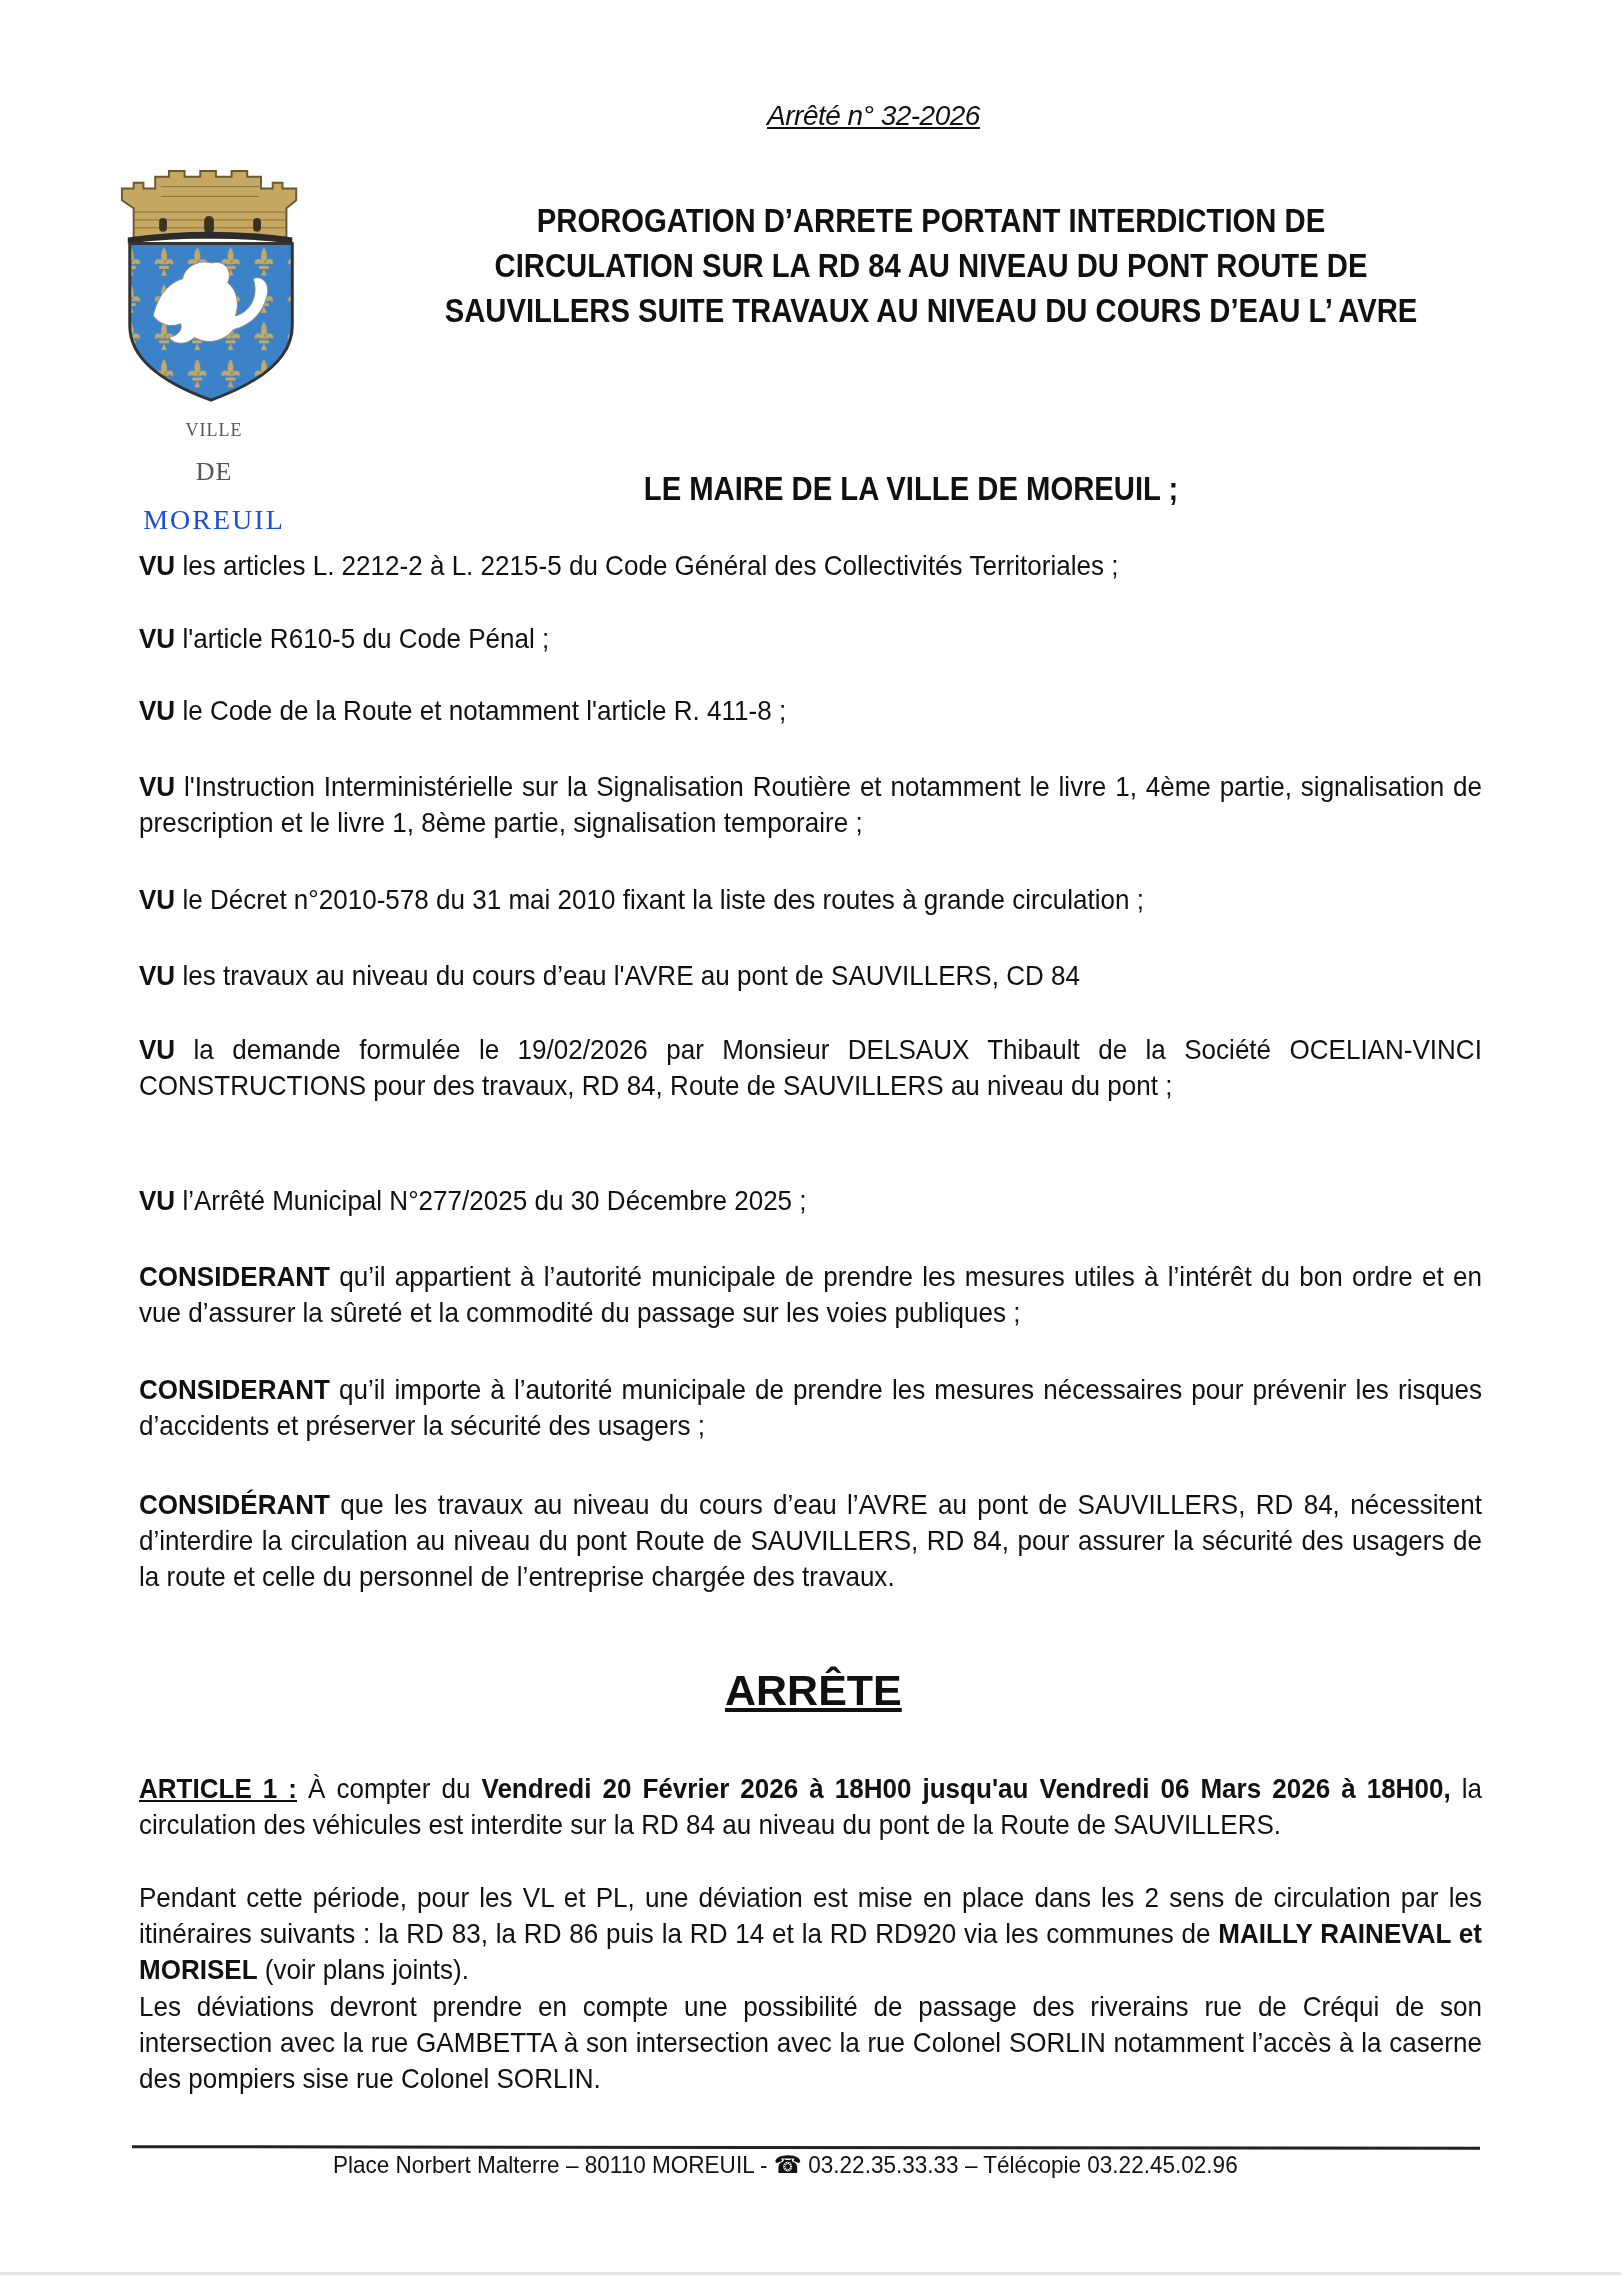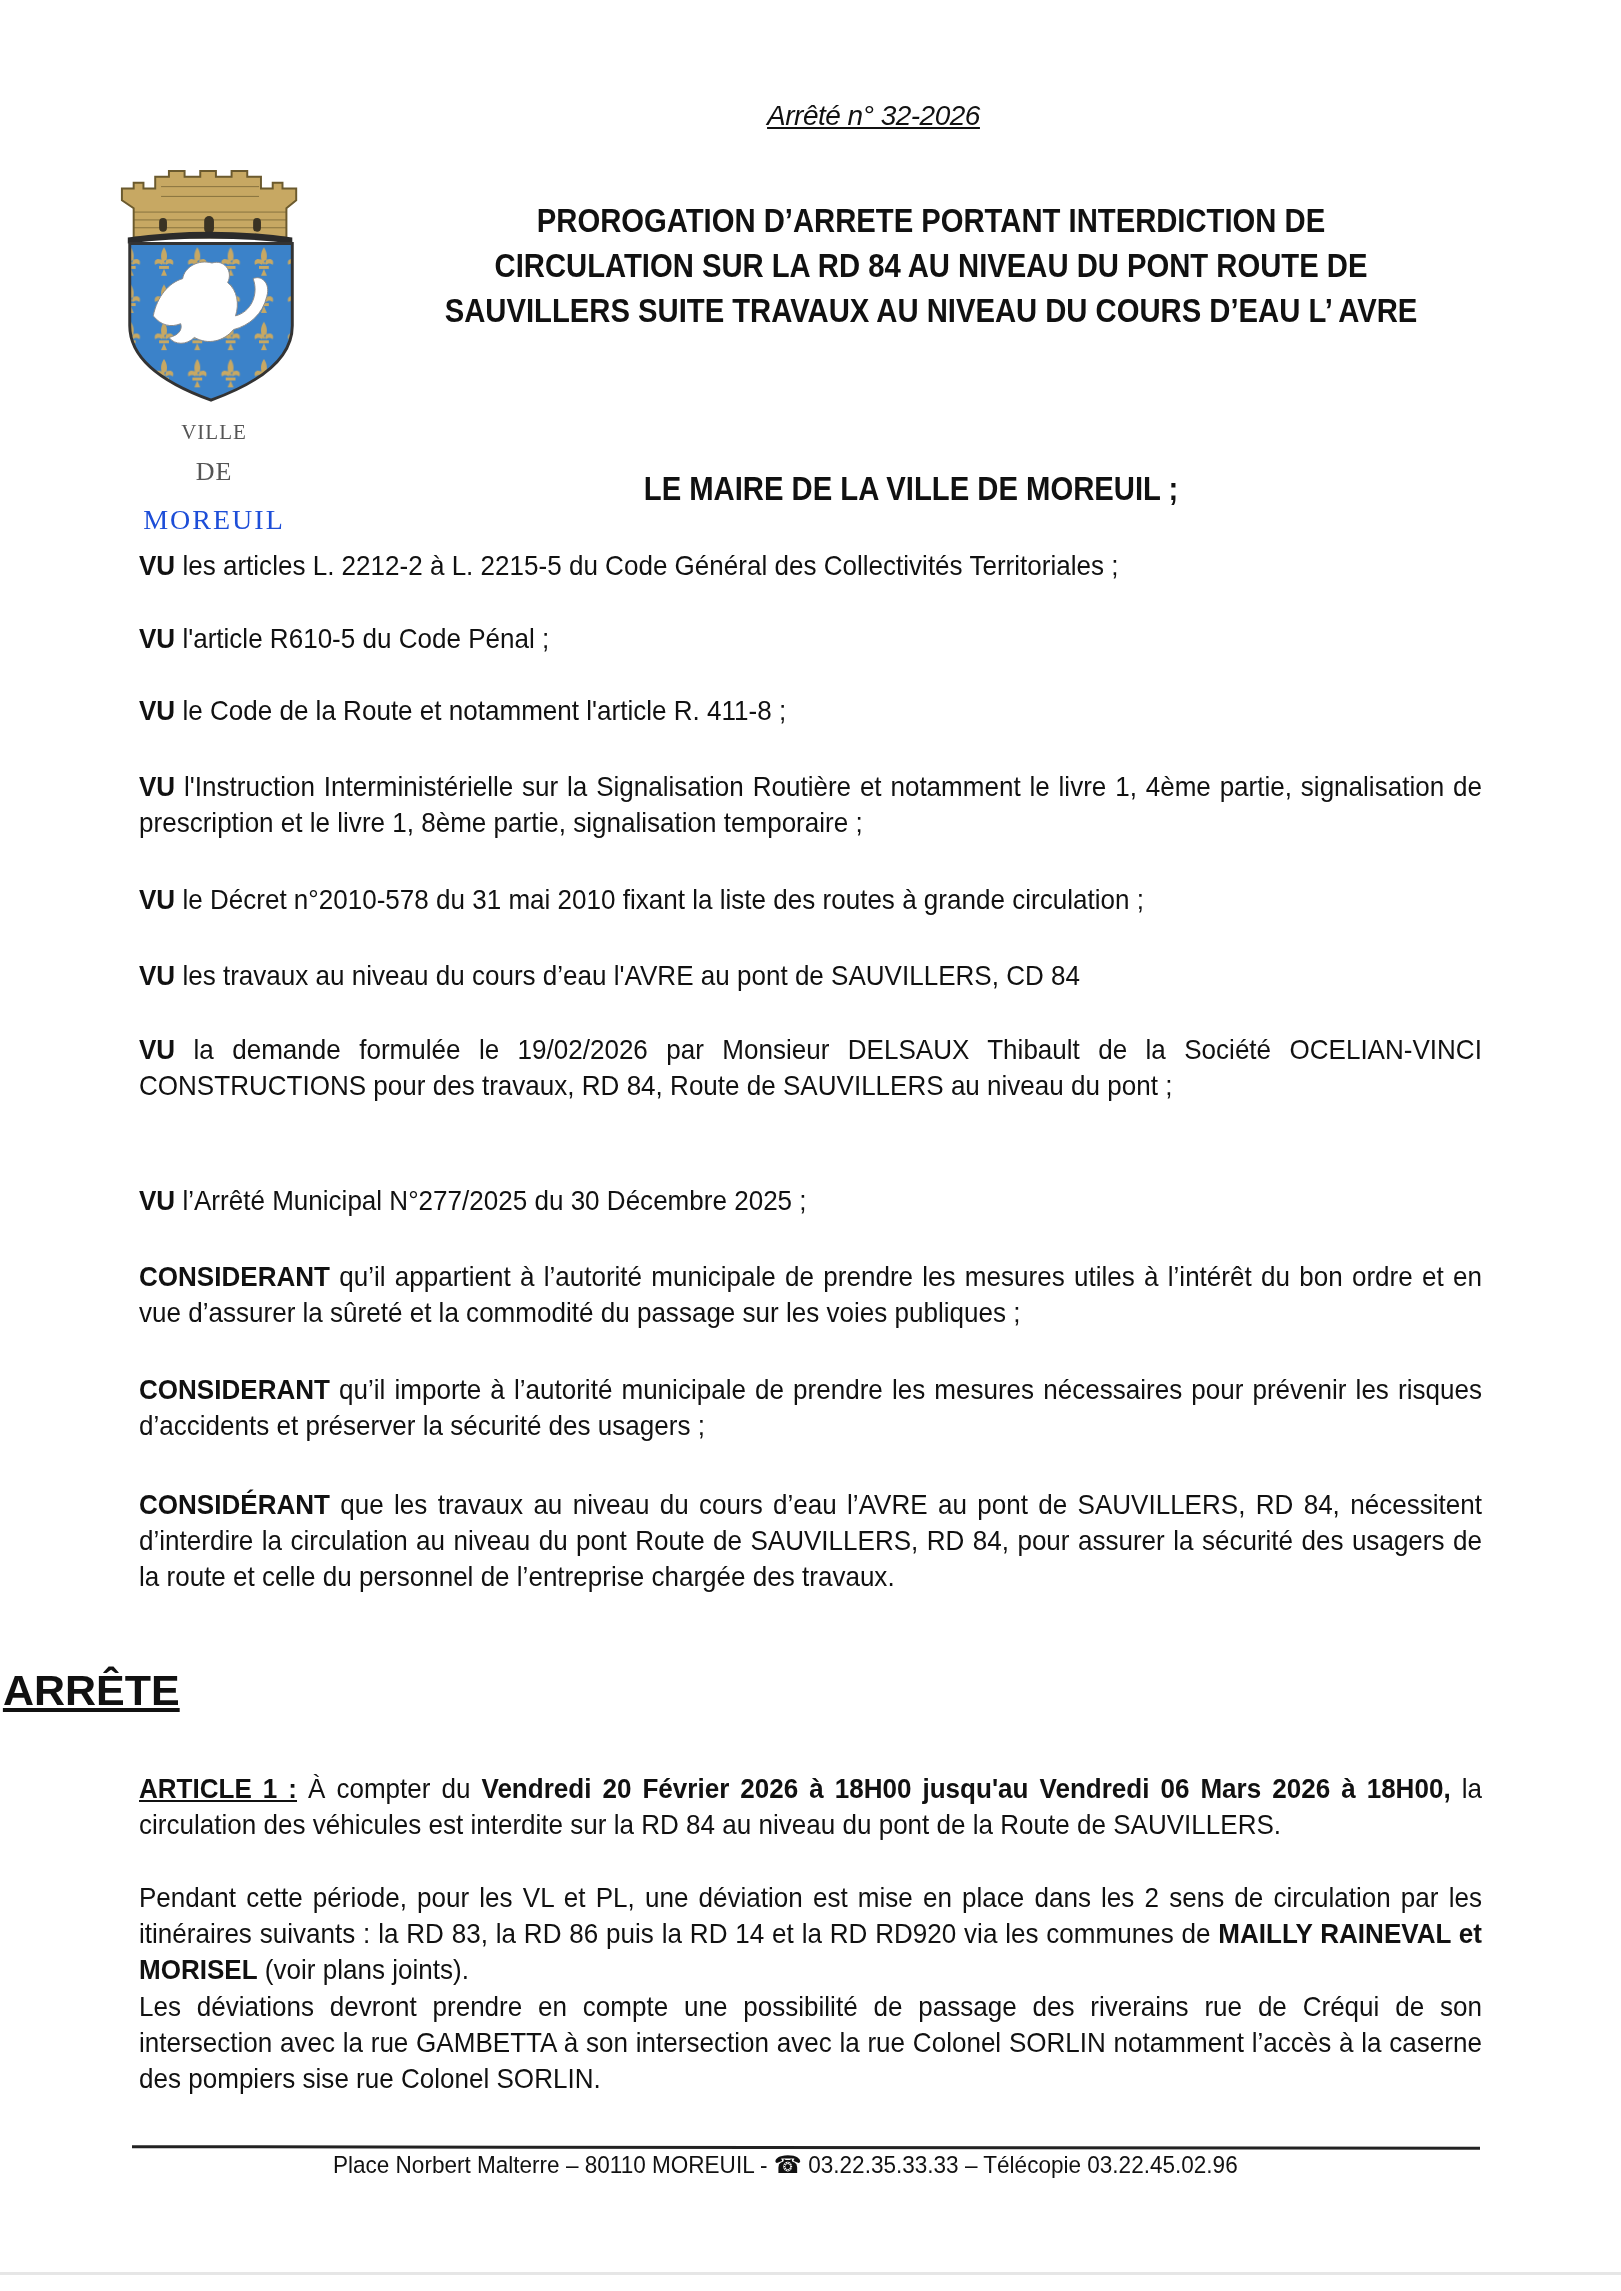--- a/index.html
+++ b/index.html
@@ -5,32 +5,32 @@
   html, body { margin:0; padding:0; background:#ffffff; }
   body { width:1621px; height:2292px; position:relative; overflow:hidden;
          font-family:"Liberation Sans Narrow","Liberation Sans", sans-serif; color:#111; }
   .abs { position:absolute; }
   .arrete-no { left:0; width:1621px; top:88px; text-align:center; font-style:italic;
                text-decoration:underline; font-size:28px; letter-spacing:-0.5px;margin-top:12px; }
   .arrete-no span { position:relative; left:63px; }
   .crest { left:114px; top:169px; width:196px; height:235px; }
   .ville { left:116px; width:196px; text-align:center; font-family:"Liberation Serif","DejaVu Serif", serif;
            color:#555; letter-spacing:1px; }
-  .ville.v1 { top:420px; font-size:21px; }
+  .ville.v1 { top:420px; font-size:18px; }
   .ville.v2 { top:457px; font-size:26px; }
   .ville.v3 { top:504px; font-size:28px; color:#1d4ed8; letter-spacing:2px; }
   .title { left:343px; width:1176px; top:198px; text-align:center; font-weight:bold;
            font-size:34px; line-height:45px; transform:scaleX(0.86); transform-origin:center top; }
   .maire { left:519px; width:784px; top:469px; text-align:center; font-weight:bold; font-size:34px;
            transform:scaleX(0.86); transform-origin:center top; }
   .body { left:139px; width:1343px; font-size:28px; line-height:36px; text-align:justify;
           transform:scaleX(0.93); transform-origin:left top; width:1444px; }
   .body b { font-weight:bold; }
   .p { position:absolute; left:0; width:100%; margin:0; }
-  .arrete-head { left:0; width:1621px; top:1666px; text-align:left; font-weight:bold; font-size:43px;
+  .arrete-head { left:0; width:1621px; top:1666px; text-align:center; font-weight:bold; font-size:43px;
                  text-decoration:underline; }
   .arrete-head span { position:relative; left:2.9px; }
   .u { text-decoration:underline; font-weight:bold; }
   .footer-rule { left:132px; top:2146px; width:1348px; height:2.9px; background:#222; transform:rotate(0.07deg); }
   .footer { left:0; width:1621px; top:2150px; text-align:center; font-size:24.5px;
             transform:scaleX(0.92); transform-origin:center top; }
   .footer span { position:relative; left:-13.7px; }
   .bottom-edge { left:0; top:2272px; width:1621px; height:2.9px; background:#e6e6e6; }
 </style>
 </head>

